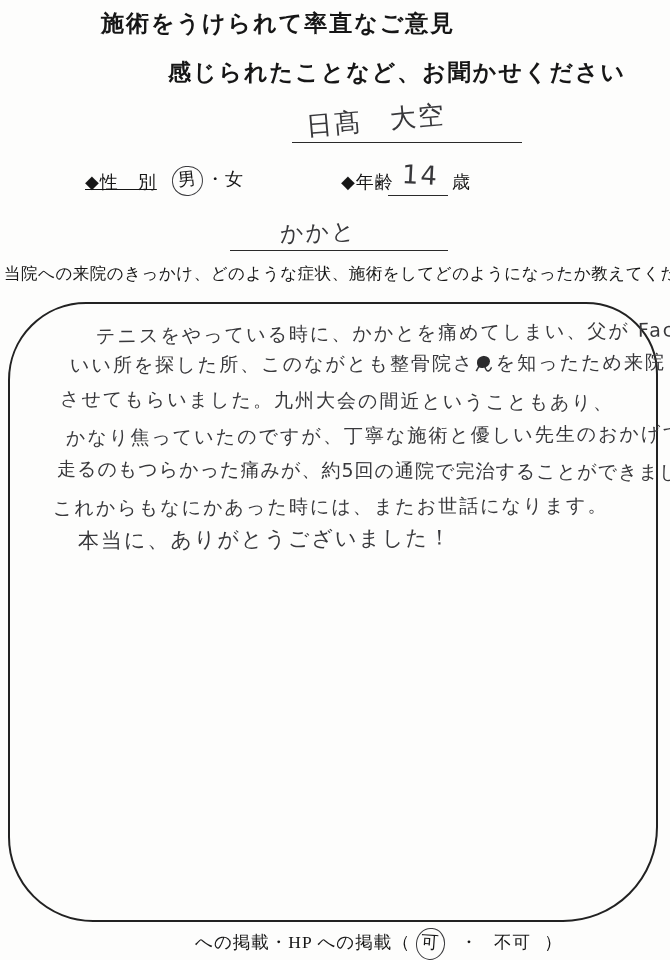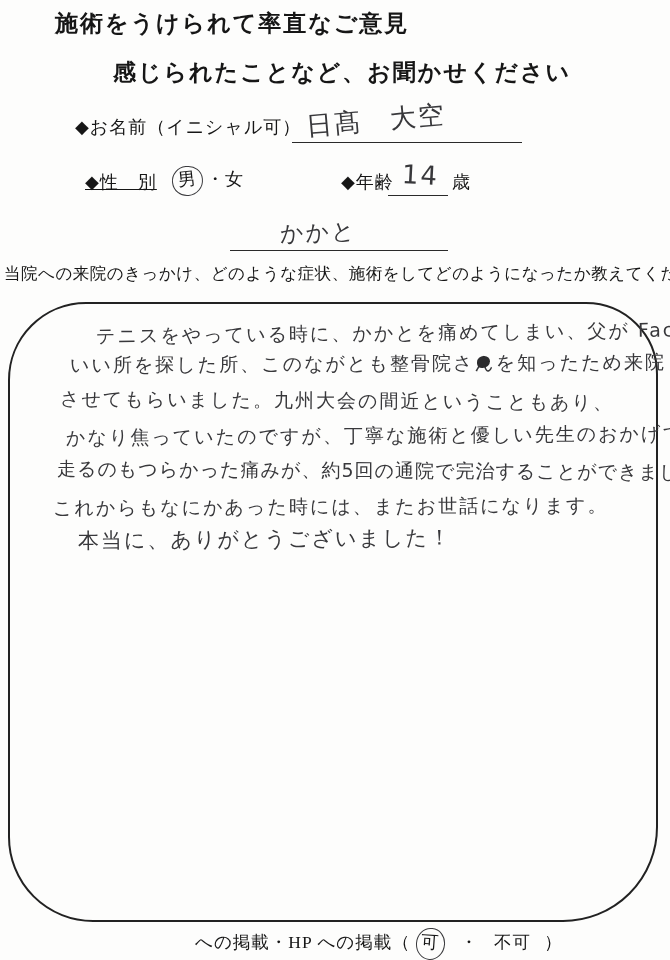--- a/index.html
+++ b/index.html
@@ -9,21 +9,21 @@
     width: 670px;
     height: 960px;
     margin: 0 auto;
     background: #fdfdfc;
     overflow: hidden;
     font-family: "Liberation Serif", "DejaVu Serif", serif;
     color: #1a1a1a;
   }
   .abs { position: absolute; }
   .print { font-family: "Liberation Serif", "DejaVu Serif", serif; color: #161616; }
-  .title { font-weight: 700; font-size: 23px; letter-spacing: 2px; }
+  .title { font-weight: 700; font-size: 23px; letter-spacing: 2px; margin-left: 46px; }
   .label { font-size: 18px; letter-spacing: 1px; }
   .hand {
     font-family: "DejaVu Sans", sans-serif;
     color: #38383b;
     letter-spacing: 2px;
     white-space: nowrap;
   }
   .underline { border-bottom: 1.5px solid #2a2a2a; }
   .comment-box {
     position: absolute;
@@ -49,23 +49,22 @@
     border-radius: 55% 45% 60% 40%;
   }
   .footer-row { font-size: 17.5px; letter-spacing: 1px; white-space: nowrap; }
 </style>
 </head>
 <body>
 
 <div class="page">
 
   <div class="abs print title" style="left:55px; top:8px;">施術をうけられて率直なご意見</div>
-  <div class="abs print title" style="left:113px; top:57px;">感じられたことなど、お聞かせください</div>
+  <div class="abs print title" style="left:122px; top:57px;">感じられたことなど、お聞かせください</div>
 
-  <div class="abs print label" style="left:75px; top:115px;">◆お名前（イニシャル可）</div>
   <div class="abs underline" style="left:292px; top:114px; width:230px; height:29px;"></div>
   <div class="abs hand" style="left:306px; top:103px; font-size:26px; transform: rotate(-5deg);">日髙　大空</div>
 
   <div class="abs print label" style="left:85px; top:170px;text-decoration:underline;">◆性　別</div>
   <div class="abs" style="left:172px; top:166px;">
     <span class="circle-mark male-circle"><span class="print label">男</span></span><span class="print label" style="margin-left:3px;">・</span><span class="print label">女</span>
   </div>
   <div class="abs print label" style="left:341px; top:170px;">◆年齢</div>
   <div class="abs underline" style="left:388px; top:168px; width:60px; height:28px;"></div>
   <div class="abs hand" style="left:402px; top:160px; font-size:26px; transform: rotate(3deg);">14</div>

